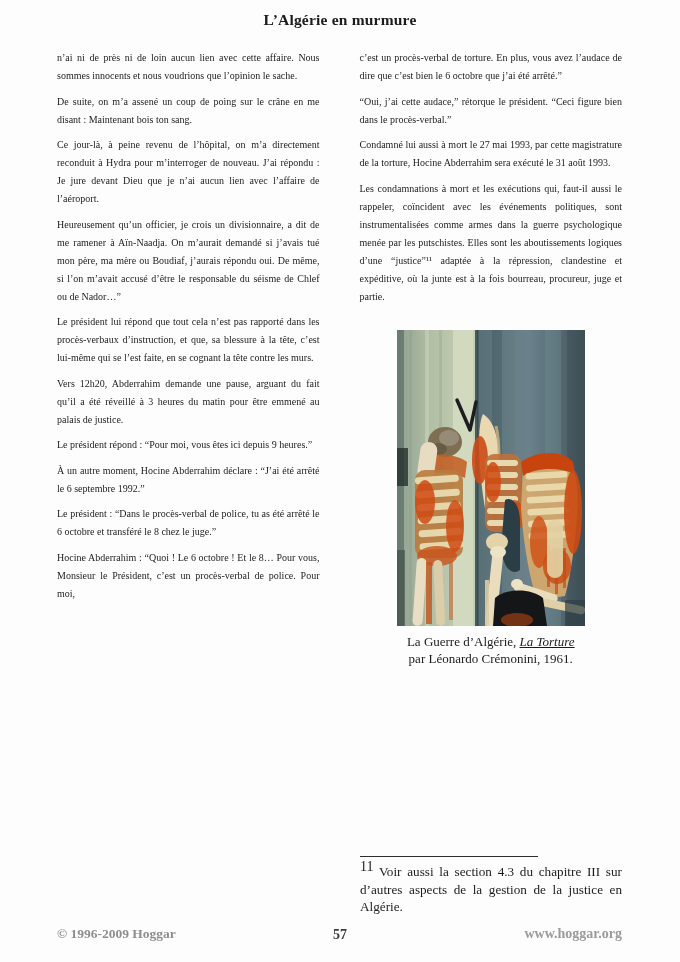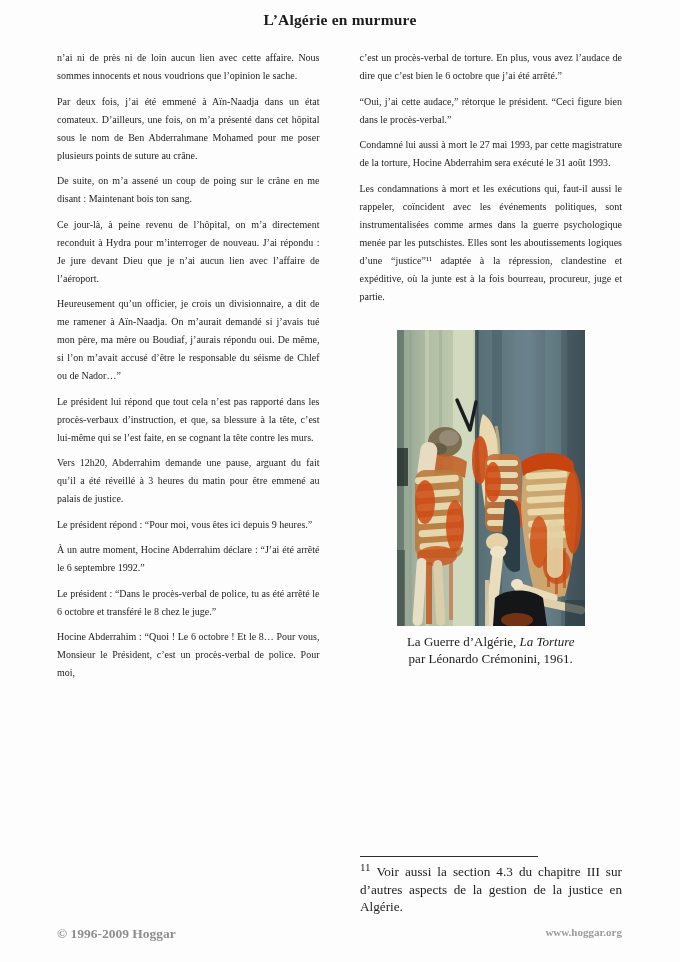--- a/index.html
+++ b/index.html
@@ -38,62 +38,61 @@
     display: block;
     width: 188px; height: 296px;
     margin: 0 auto;
   }
   .caption {
     margin-top: 7px;
     font-size: 13px; line-height: 17px;
     text-align: center;
     color: var(--text, #1c1c1c);
   }
-  .caption .ital { font-style: italic; }
+  .caption .ital { font-style: italic; text-decoration: underline; }
   .footnote {
     position: absolute; left: 360px; top: 856px; width: 262px;
   }
   .footnote-rule {
     width: 178px; height: 0;
     border-top: 1px solid var(--rule, #2e2e2e);
     margin-bottom: 6px;
   }
   .footnote-text {
     font-size: 13.2px; line-height: 17.5px;
     text-align: justify;
     color: var(--text, #1c1c1c);
   }
-  .footnote-text sup { font-size: 11px; line-height: 0; }
+  .footnote-text sup { font-size: 14px; line-height: 0; }
   .footer { position: absolute; left: 0; right: 0; top: 926px; height: 20px; font-weight: bold; }
   .footer .copyright {
     position: absolute; left: 57px; top: 0;
     font-size: 13.5px; color: var(--footer-gray, #8e8e8e);
   }
   .footer .pagenum {
     position: absolute; left: 0; right: 0; top: 1px;
     text-align: center;
     font-size: 14px; color: var(--page-number, #3c3c3c);
   }
   .footer .website {
     position: absolute; right: 58px; top: 0;
-    font-size: 11px; color: var(--url-gray, #9b9b9b);
+    font-size: 14px; color: var(--url-gray, #9b9b9b);
   }
 </style>
 </head>
 <body>
 
 <div class="page">
 
   <div class="header">L’Algérie en murmure</div>
 
   <div class="columns">
 
     <div class="col">
       <p>n’ai ni de près ni de loin aucun lien avec cette affaire. Nous sommes innocents et nous voudrions que l’opinion le sache.</p>
-      <p>Par deux fois, j’ai été emmené à Aïn-Naadja dans un état comateux. D’ailleurs, une fois, on m’a présenté dans cet hôpital sous le nom de Ben Abderrahmane Mohamed pour me poser plusieurs points de suture au crâne.</p>
       <p>De suite, on m’a assené un coup de poing sur le crâne en me disant : Maintenant bois ton sang.</p>
       <p>Ce jour-là, à peine revenu de l’hôpital, on m’a directement reconduit à Hydra pour m’interroger de nouveau. J’ai répondu : Je jure devant Dieu que je n’ai aucun lien avec l’affaire de l’aéroport.</p>
       <p>Heureusement qu’un officier, je crois un divisionnaire, a dit de me ramener à Aïn-Naadja. On m’aurait demandé si j’avais tué mon père, ma mère ou Boudiaf, j’aurais répondu oui. De même, si l’on m’avait accusé d’être le responsable du séisme de Chlef ou de Nador…”</p>
       <p>Le président lui répond que tout cela n’est pas rapporté dans les procès-verbaux d’instruction, et que, sa blessure à la tête, c’est lui-même qui se l’est faite, en se cognant la tête contre les murs.</p>
       <p>Vers 12h20, Abderrahim demande une pause, arguant du fait qu’il a été réveillé à 3 heures du matin pour être emmené au palais de justice.</p>
       <p>Le président répond : “Pour moi, vous êtes ici depuis 9 heures.”</p>
       <p>À un autre moment, Hocine Abderrahim déclare : “J’ai été arrêté le 6 septembre 1992.”</p>
       <p>Le président : “Dans le procès-verbal de police, tu as été arrêté le 6 octobre et transféré le 8 chez le juge.”</p>
       <p>Hocine Abderrahim : “Quoi ! Le 6 octobre ! Et le 8… Pour vous, Monsieur le Président, c’est un procès-verbal de police. Pour moi,</p>
     </div>
@@ -213,16 +212,17 @@
     </div>
   </div>
 
   <div class="footnote">
     <div class="footnote-rule"></div>
     <div class="footnote-text"><sup>11</sup><span> Voir aussi la section 4.3 du chapitre III sur d’autres aspects de la gestion de la justice en Algérie.</span></div>
   </div>
 
   <div class="footer">
     <span class="copyright">© 1996-2009 Hoggar</span>
+    <span class="pagenum">57</span>
     <span class="website">www.hoggar.org</span>
   </div>
 
 </div>
 
 </body></html>

